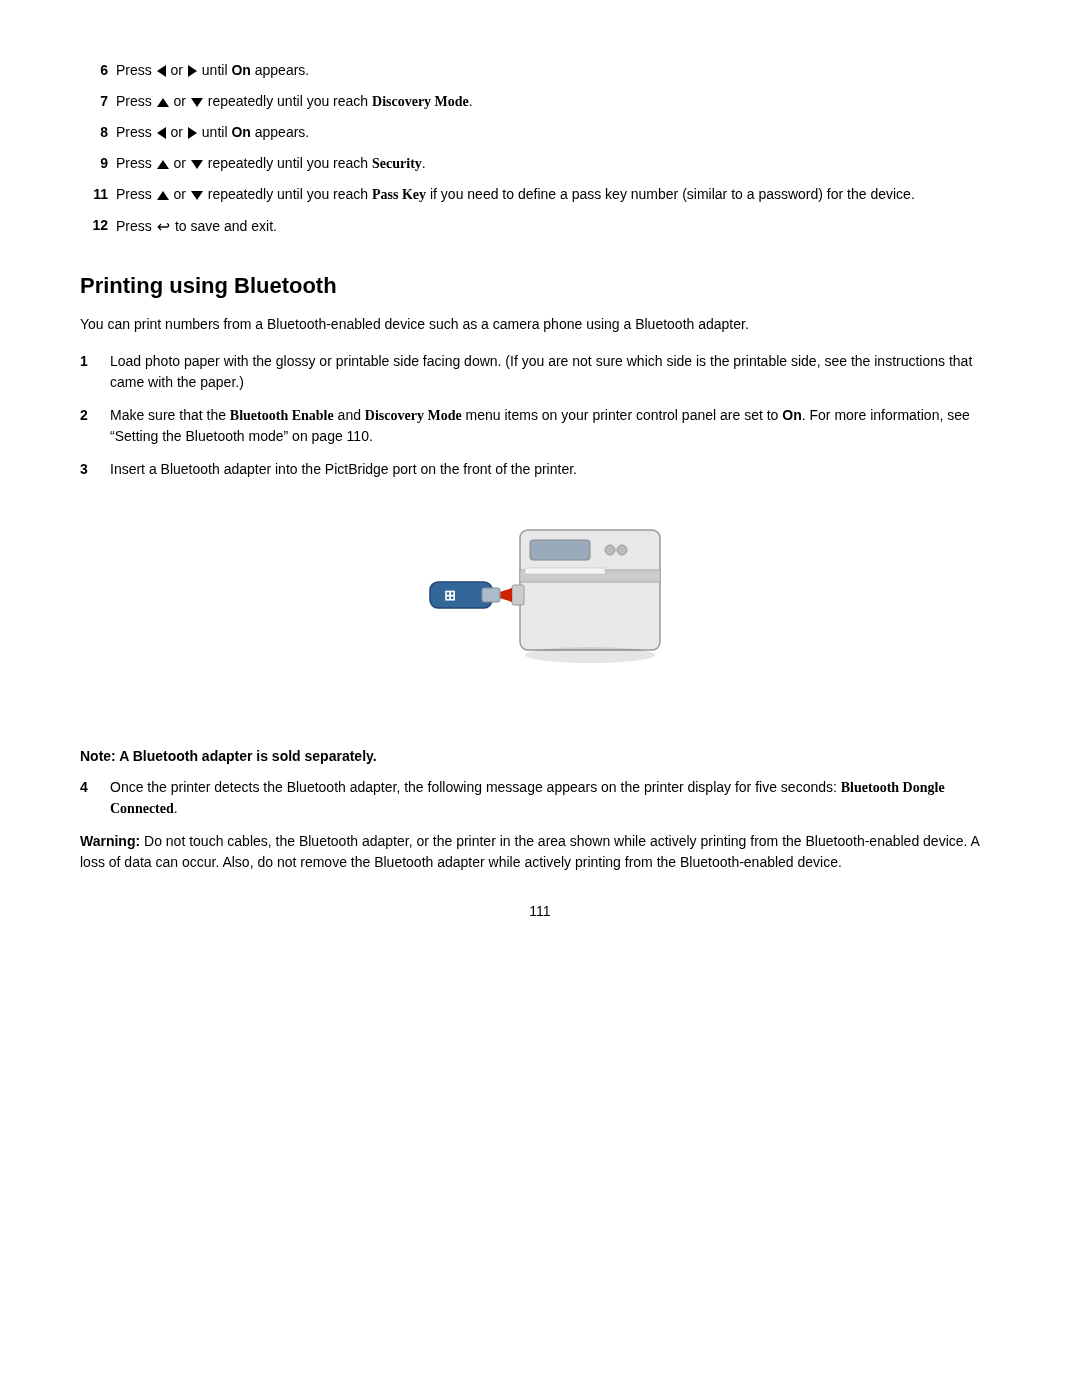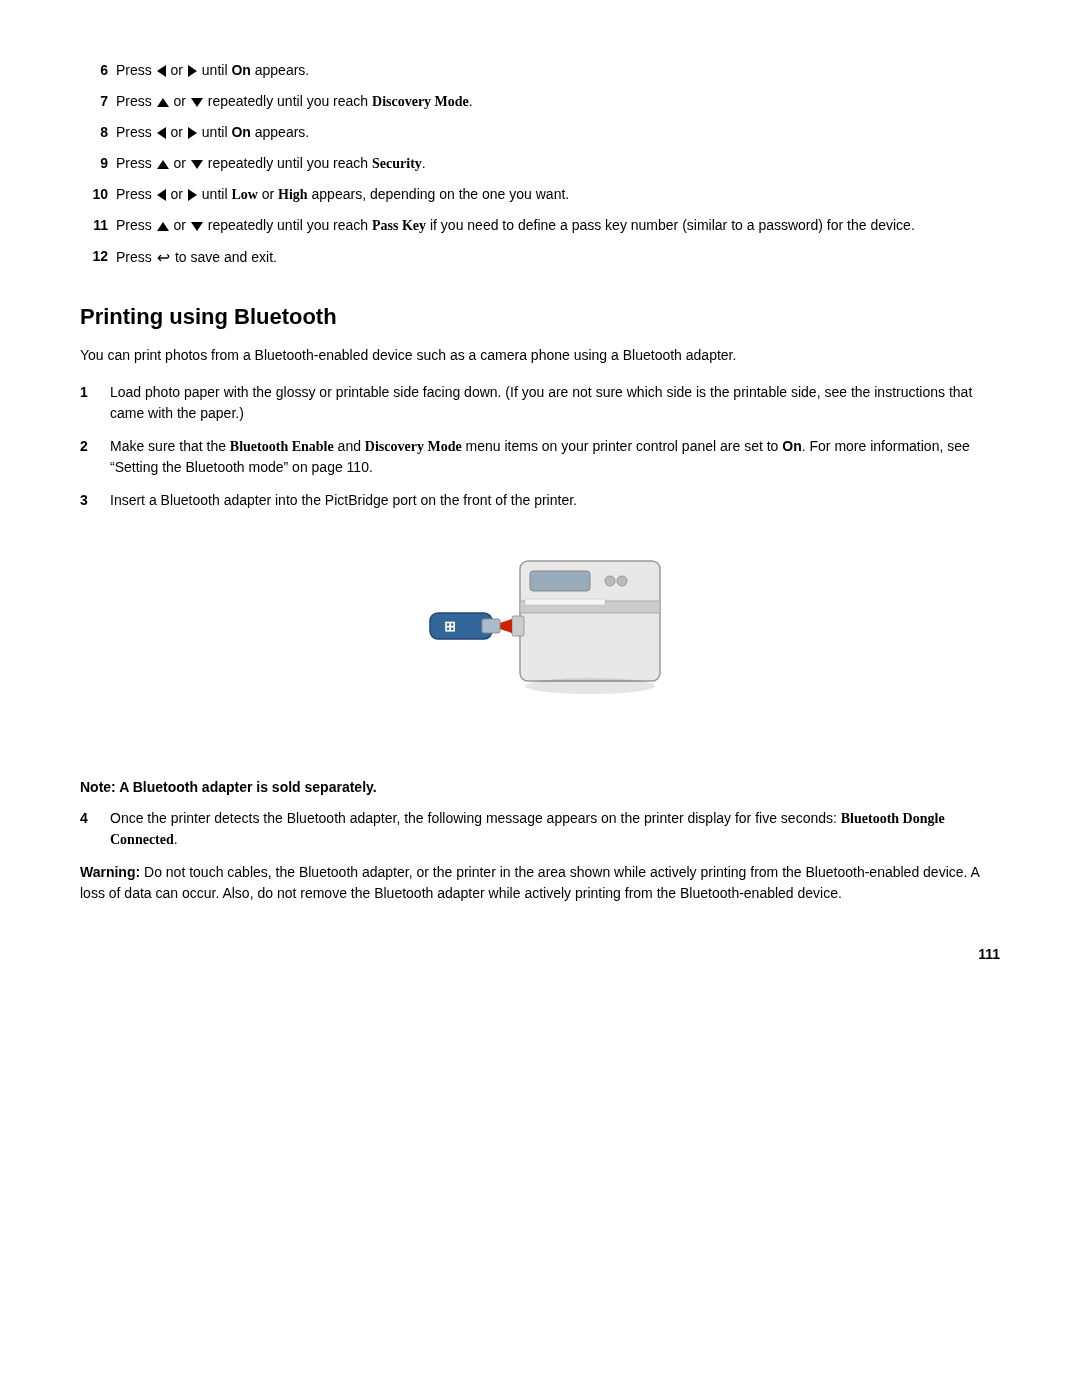--- a/index.html
+++ b/index.html
@@ -116,23 +116,23 @@
     }
     .note-line {
       margin-top: 10px;
       margin-bottom: 10px;
       font-weight: bold;
     }
     .warning-line {
       margin-top: 8px;
     }
     .page-num {
-      text-align: right;
-      margin-top: 40px;
-      font-weight: bold;
+      text-align: center;
+      margin-top: 28px;
+      font-weight: normal;
       font-size: 14px;
     }
     .indent-text {
       margin-left: 30px;
       margin-top: 8px;
       margin-bottom: 4px;
     }
   </style>
 </head>
 <body>
@@ -176,30 +176,20 @@
     <span class="step-num">9</span>
     <div class="step-content">
       <span>Press </span>
       <span class="arrow-up"></span>
       <span> or </span>
       <span class="arrow-down"></span>
       <span> repeatedly until you reach <code>Security</code>.</span>
     </div>
   </div>
 
-  <div class="step-item">
-    <span class="step-num">10</span>
-    <div class="step-content">
-      <span>Press </span>
-      <span class="arrow-left"></span>
-      <span> or </span>
-      <span class="arrow-right"></span>
-      <span> until <code>Low</code> or <code>High</code> appears, depending on the one you want.</span>
-    </div>
-  </div>
 
   <div class="step-item">
     <span class="step-num">11</span>
     <div class="step-content">
       <span>Press </span>
       <span class="arrow-up"></span>
       <span> or </span>
       <span class="arrow-down"></span>
       <span> repeatedly until you reach <code>Pass Key</code> if you need to define a pass key number (similar to a password) for the device.</span>
     </div>
@@ -211,21 +201,21 @@
       <span>Press </span>
       <span class="save-icon">↩</span>
       <span> to save and exit.</span>
     </div>
   </div>
 
 </div>
 
 <div class="section-heading">Printing using Bluetooth</div>
 
-<p class="section-intro">You can print photos from a Bluetooth-enabled device such as a camera phone using a Bluetooth adapter.</p>
+<p class="section-intro">You can print numbers from a Bluetooth-enabled device such as a camera phone using a Bluetooth adapter.</p>
 
 <ul class="list-steps">
 
   <li>
     <span class="num">1</span>
     <div class="content">
       Load photo paper with the glossy or printable side facing down. (If you are not sure which side is the printable side, see the instructions that came with the paper.)
     </div>
   </li>
 

